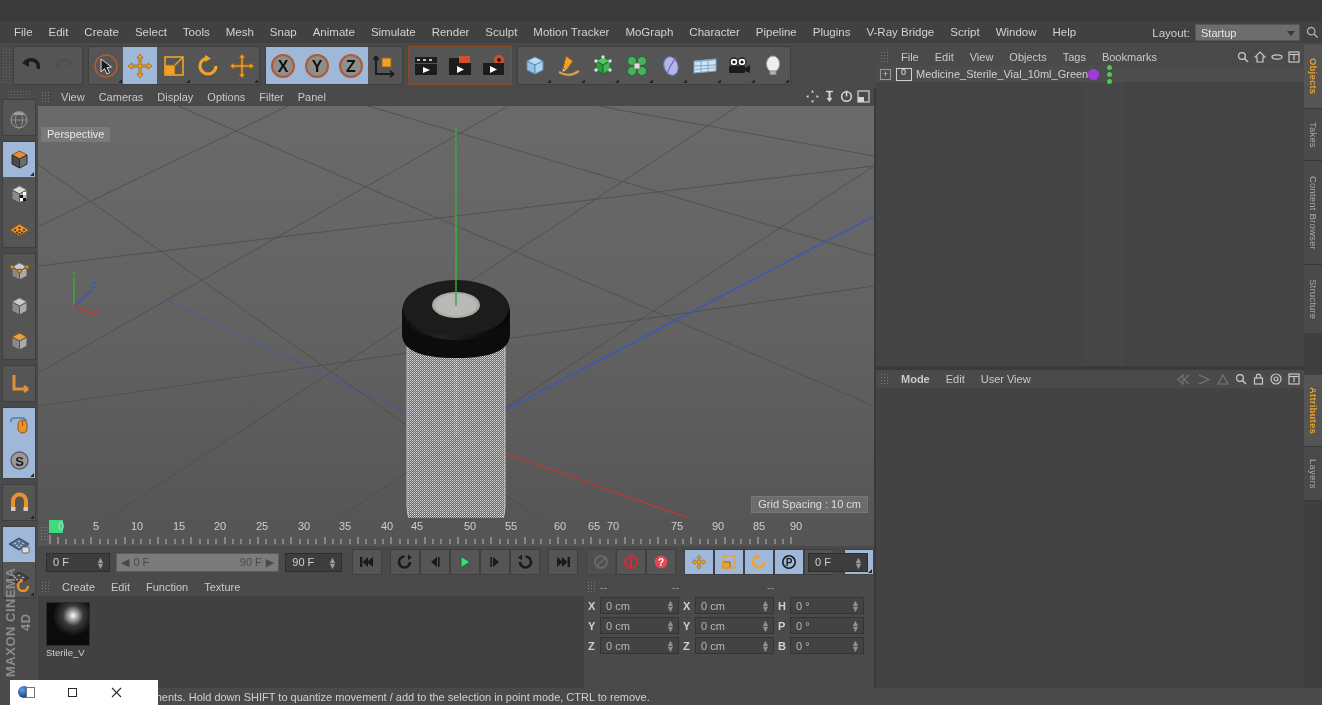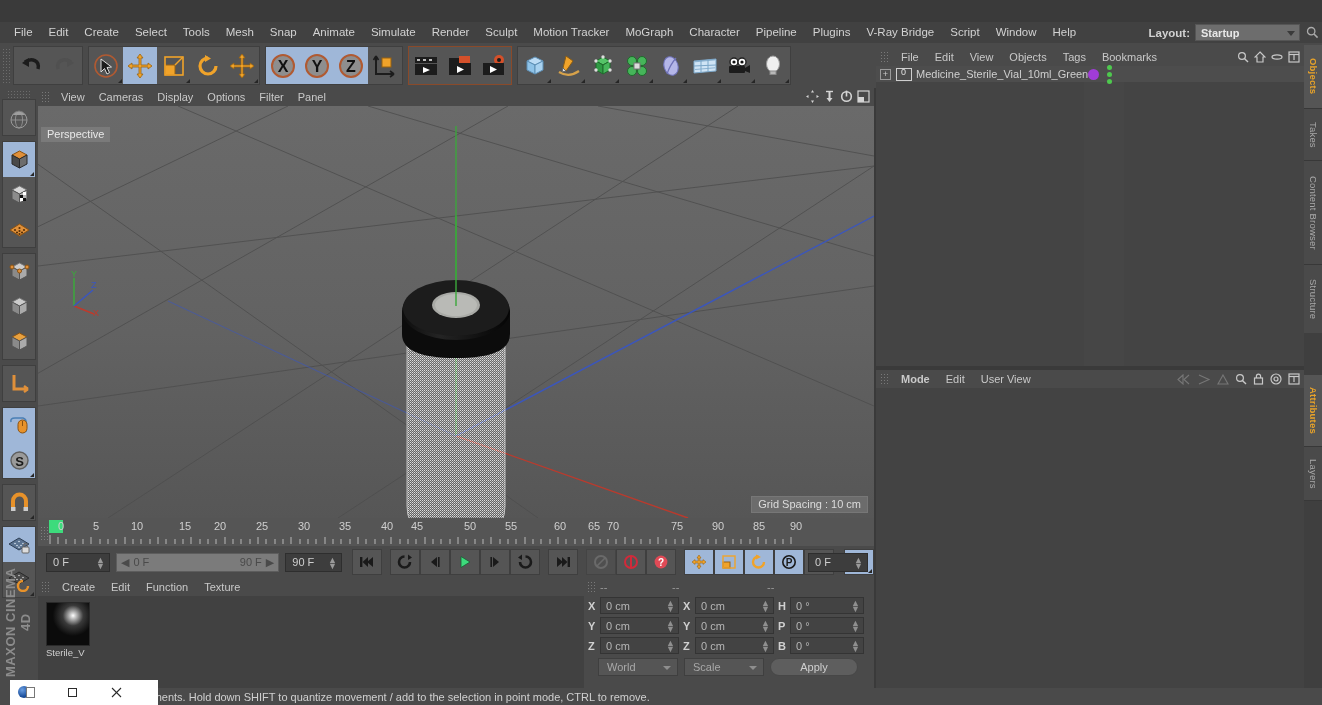--- a/index.html
+++ b/index.html
@@ -34,21 +34,21 @@
   
   .menubar {
     position:absolute; left:0; top:22px; width:1322px; height:21px;
     background:#414141; display:flex; align-items:center;
   }
   .menu-item {
     padding:0 8px; height:21px; line-height:21px; font-size:11.5px; color:#d2d2d2;
     white-space:nowrap; cursor:default;
   }
   .layout-wrap {
-    position:absolute; right:22px; top:2px; height:17px; display:flex; align-items:center;font-weight:bold;
+    position:absolute; right:22px; top:2px; height:17px; display:flex; align-items:center;
   }
   .layout-label { font-size:11.5px; color:#d2d2d2; margin-right:5px; }
   .layout-select {
     width:105px; height:17px; background:#6d6d6d; border:1px solid #555;
     display:flex; align-items:center; padding-left:5px; font-size:11px; color:#e8e8e8;
     position:relative;
   }
   .layout-select .arrow {
     position:absolute; right:4px; top:6px;
     width:0;height:0;border-left:4px solid transparent;border-right:4px solid transparent;
@@ -745,21 +745,21 @@
     </div>
   </div>
 
   <div class="timeline">
     <div class="tl-ruler">
       <div class="tl-grip"></div>
       <div class="tl-green"></div>
       <div class="tl-num" style="left:20px">0</div>
       <div class="tl-num" style="left:55px">5</div>
       <div class="tl-num" style="left:93px">10</div>
-      <div class="tl-num" style="left:141px">15</div>
+      <div class="tl-num" style="left:135px">15</div>
       <div class="tl-num" style="left:176px">20</div>
       <div class="tl-num" style="left:218px">25</div>
       <div class="tl-num" style="left:260px">30</div>
       <div class="tl-num" style="left:301px">35</div>
       <div class="tl-num" style="left:343px">40</div>
       <div class="tl-num" style="left:373px">45</div>
       <div class="tl-num" style="left:426px">50</div>
       <div class="tl-num" style="left:467px">55</div>
       <div class="tl-num" style="left:516px">60</div>
       <div class="tl-num" style="left:550px">65</div>
@@ -1081,31 +1081,20 @@
         <span>0 cm</span>
         <span class="updown">▲<br>▼</span>
       </span>
       <span class="co-lbl">B</span>
       <span class="co-field" style="width:74px">
         <span>0 °</span>
         <span class="updown">▲<br>▼</span>
       </span>
     </div>
 
-    <div style="display:flex; align-items:center; padding-left:14px; gap:6px; margin-top:3px;">
-      <div class="co-select" style="width:80px">
-        <span>World</span>
-        <span class="arrow"></span>
-      </div>
-      <div class="co-select" style="width:80px">
-        <span>Scale</span>
-        <span class="arrow"></span>
-      </div>
-      <div class="co-apply" style="width:88px">Apply</div>
-    </div>
   </div>
 
   <div class="objmgr">
     <div class="om-header">
       <div class="om-grip"></div>
       <div class="om-menu">File</div>
       <div class="om-menu">Edit</div>
       <div class="om-menu">View</div>
       <div class="om-menu">Objects</div>
       <div class="om-menu">Tags</div>

